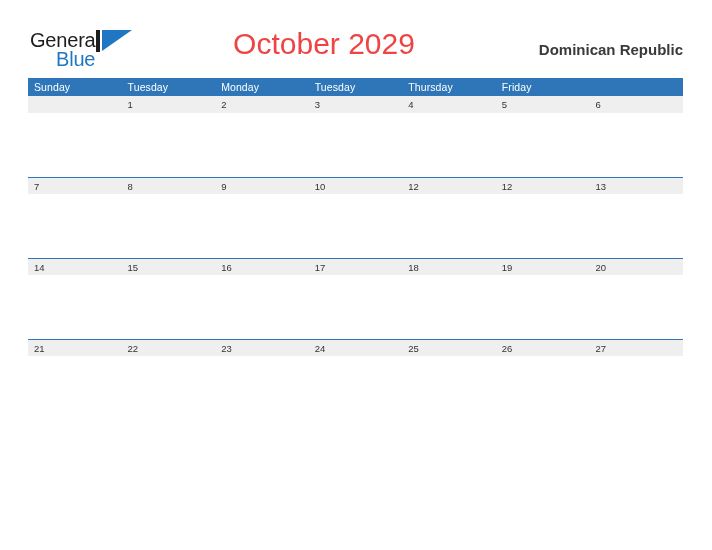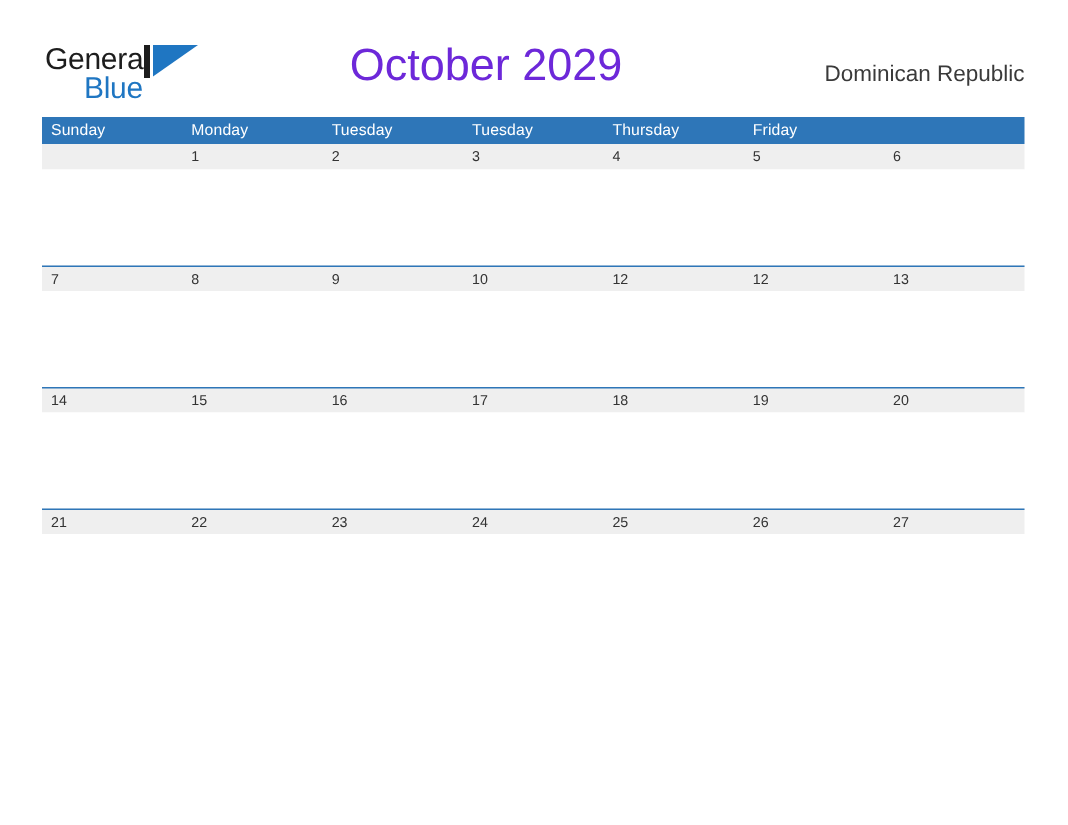--- a/index.html
+++ b/index.html
@@ -65,33 +65,34 @@
     height: 22px;
   }
 
   .cal-title {
     position: absolute;
     left: 0;
     top: 27px;
     width: 648px;
     text-align: center;
     font-size: 30px;
-    color: #6d28d9;
+    color: #ef4444;
     font-family: "Liberation Sans", sans-serif;
     font-weight: normal;
     letter-spacing: 0px;
   }
 
   .country {
     position: absolute;
     right: 29px;
     top: 41px;
     font-size: 15px;
     color: #3a3a3a;
     font-family: "Liberation Sans", sans-serif;
+    font-weight: bold;
   }
 
   
   .calendar {
     position: absolute;
     left: 28px;
     top: 78px;
     width: 655px;
   }
 
@@ -167,22 +168,22 @@
     <div class="cal-title">October 2029</div>
 
     <div class="country">Dominican Republic</div>
 
   </div>
 
   <div class="calendar">
 
     <div class="dow-row">
       <div class="dow-cell">Sunday</div>
+      <div class="dow-cell">Tuesday</div>
       <div class="dow-cell">Monday</div>
-      <div class="dow-cell">Tuesday</div>
       <div class="dow-cell">Tuesday</div>
       <div class="dow-cell">Thursday</div>
       <div class="dow-cell">Friday</div>
     </div>
 
     <div class="week-row first">
       <div class="date-band">
         <div class="date-cell"></div>
         <div class="date-cell">1</div>
         <div class="date-cell">2</div>

